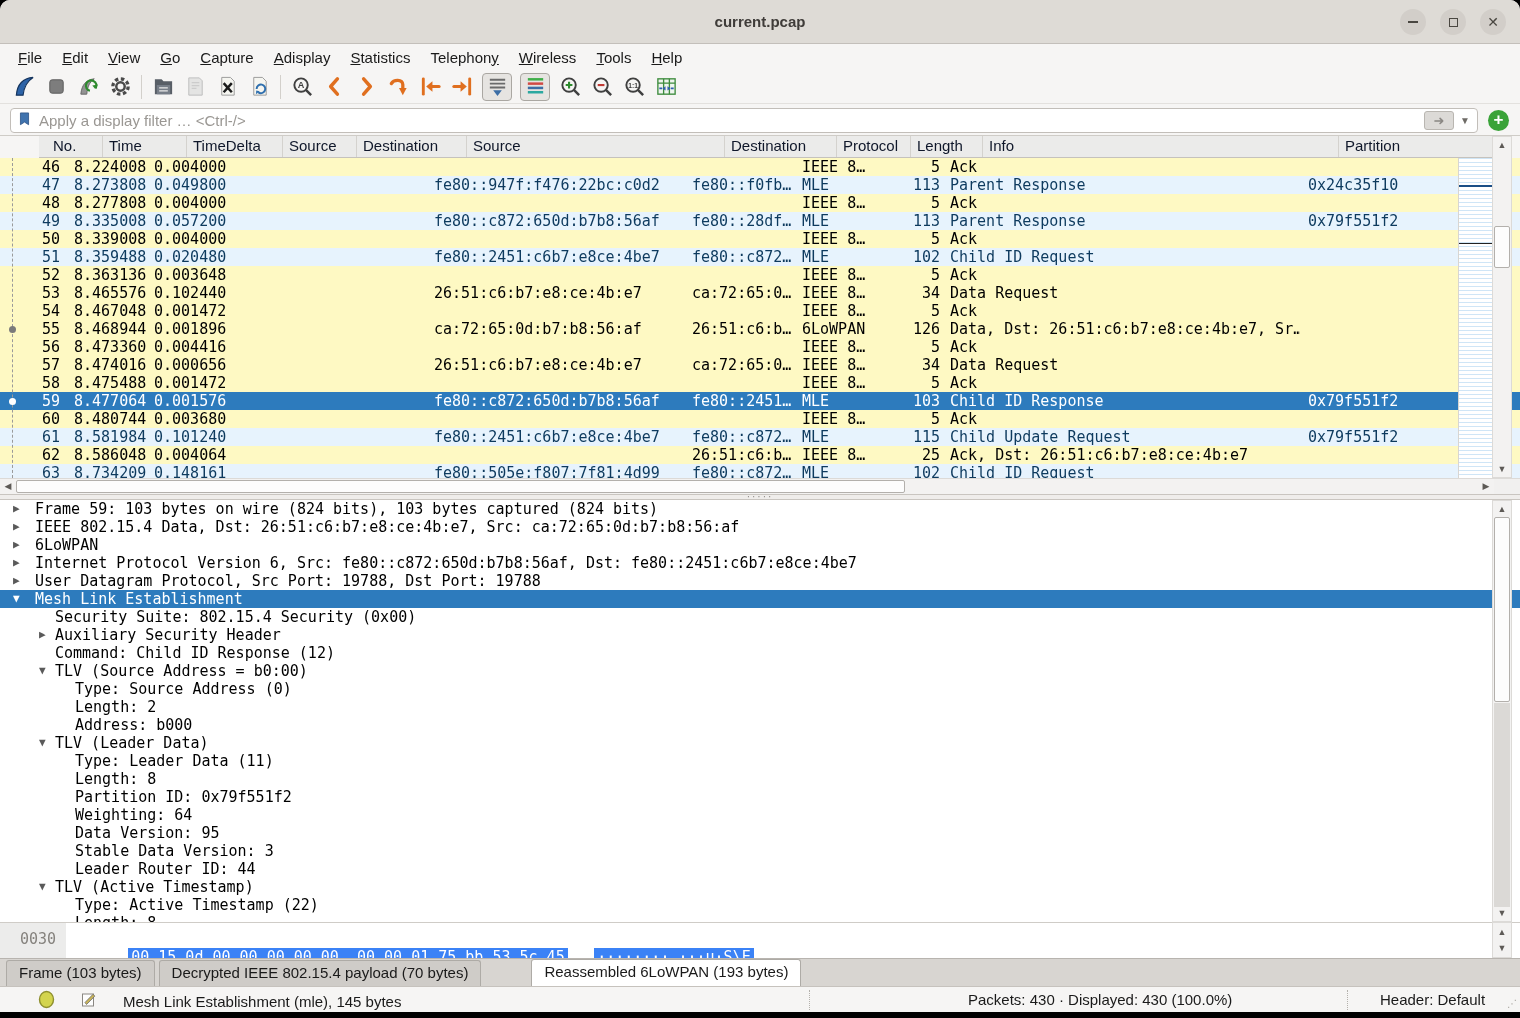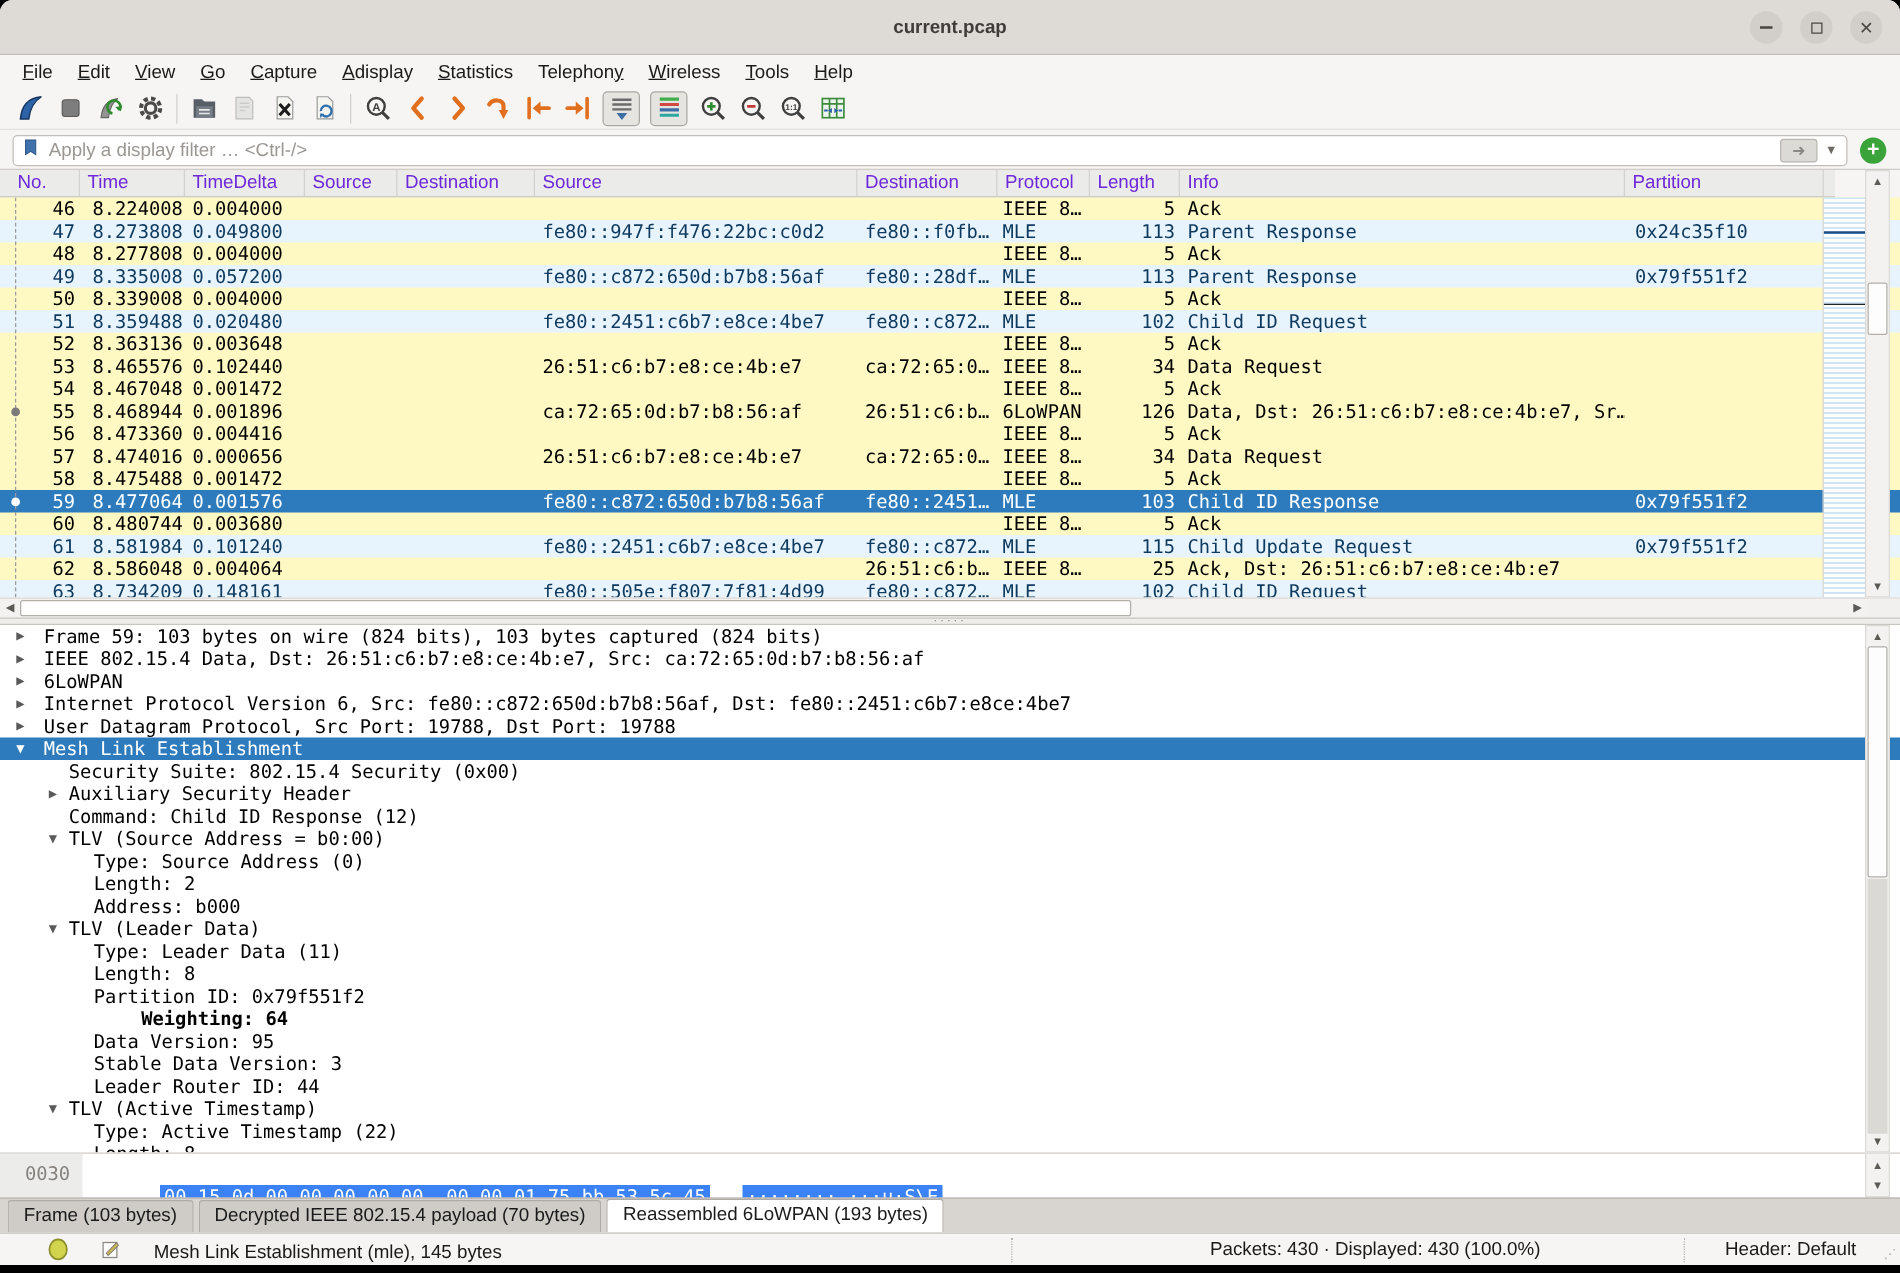--- a/index.html
+++ b/index.html
@@ -50,21 +50,21 @@
   .caret-btn { width:18px; height:19px; display:flex; align-items:center; justify-content:center;
     color:#6e6b66; font-size:10px; margin-right:3px; }
   .plus-btn { position:absolute; left:1488px; top:6px; width:21px; height:21px; border-radius:50%;
     background:#3aa339; color:#fff; font-size:17px; font-weight:bold; line-height:19px;
     text-align:center; }
 
   
   .grid-cols { display:grid;
     grid-template-columns:64px 84px 96px 74px 110px 258px 112px 74px 72px 356px 159px; }
   .pheader { position:relative; height:22px; background:#ebebea;
-    border-bottom:1px solid #c5c2bd; font-size:15px; color:#6d28d9; width:1468px; }
+    border-bottom:1px solid #c5c2bd; font-size:15px; color:#0f172a; width:1468px;margin-left:39px; }
   .pheader .hc { border-right:1px solid #d4d2ce; padding:1px 0 0 6px; overflow:hidden;
     white-space:nowrap; }
   .pheader .hc.first { padding-left:14px; }
   .plist { position:relative; height:320px; background:#fef9c3; overflow:hidden;
     font-family:"DejaVu Sans Mono", monospace; font-size:15px; }
   .prow { height:18px; line-height:18px; color:#000; }
   .prow > div { overflow:hidden; white-space:pre; }
   .prow .c-no { text-align:right; padding-right:4px; }
   .prow .c-time { padding-left:10px; }
   .prow .c-pad6 { padding-left:6px; }
@@ -119,21 +119,21 @@
   .hex-offsetstrip { position:absolute; left:0; top:0; width:66px; height:100%; background:#ececeb; }
   .hex-offset { position:absolute; left:20px; top:7px; color:#85827d; }
   .hexline { position:absolute; top:7px; height:18px; line-height:18px; white-space:pre; }
   .hl-blue { background:#3b82f6; color:#fff; padding:0 3px; }
 
   
   .bytetabs { position:absolute; left:0; top:958px; width:1520px; height:28px; background:#d8d5d1;
     border-top:1px solid #b8b4af; display:flex; align-items:flex-end; padding-left:6px; gap:4px; }
   .btab { height:26px; padding:3px 12px 0; font-size:15px; color:#1a1a1a; background:#cfccc8;
     border:1px solid #aeaba6; border-bottom:none; border-radius:3px 3px 0 0; white-space:nowrap; }
-  .btab.active { background:#fff; height:27px; }
+  .btab.active { background:#fff; height:27px;margin-left:46px; }
 
   
   .statusbar { position:absolute; left:0; top:986px; width:1520px; height:26px; background:#f6f5f4;
     border-top:1px solid #c6c2bd; font-size:15px; color:#1a1a1a; }
   .sb-left { position:absolute; left:38px; top:3px; display:flex; align-items:center; gap:26px; }
   .sb-center { position:absolute; left:968px; top:4px; }
   .sb-right { position:absolute; left:1380px; top:4px; }
   .sb-sep { position:absolute; top:3px; height:20px; width:0; border-left:1px dotted #b4b1ac; }
   .grip { position:absolute; right:3px; bottom:3px; color:#aaa7a2; font-size:10px; }
 </style>
@@ -638,21 +638,21 @@
       <div class="tline" style="padding-left: 55px;"><span class="arrow" style="left: 39px;">▶</span><span>Auxiliary Security Header</span></div>
       <div class="tline" style="padding-left: 55px;"><span>Command: Child ID Response (12)</span></div>
       <div class="tline" style="padding-left: 55px;"><span class="arrow" style="left: 39px;">▼</span><span>TLV (Source Address = b0:00)</span></div>
       <div class="tline" style="padding-left: 75px;"><span>Type: Source Address (0)</span></div>
       <div class="tline" style="padding-left: 75px;"><span>Length: 2</span></div>
       <div class="tline" style="padding-left: 75px;"><span>Address: b000</span></div>
       <div class="tline" style="padding-left: 55px;"><span class="arrow" style="left: 39px;">▼</span><span>TLV (Leader Data)</span></div>
       <div class="tline" style="padding-left: 75px;"><span>Type: Leader Data (11)</span></div>
       <div class="tline" style="padding-left: 75px;"><span>Length: 8</span></div>
       <div class="tline" style="padding-left: 75px;"><span>Partition ID: 0x79f551f2</span></div>
-      <div class="tline" style="padding-left: 113px; font-weight: bold;"><span>Weighting: 64</span></div>
+      <div class="tline" style="padding-left: 75px;"><span>Weighting: 64</span></div>
       <div class="tline" style="padding-left: 75px;"><span>Data Version: 95</span></div>
       <div class="tline" style="padding-left: 75px;"><span>Stable Data Version: 3</span></div>
       <div class="tline" style="padding-left: 75px;"><span>Leader Router ID: 44</span></div>
       <div class="tline" style="padding-left: 55px;"><span class="arrow" style="left: 39px;">▼</span><span>TLV (Active Timestamp)</span></div>
       <div class="tline" style="padding-left: 75px;"><span>Type: Active Timestamp (22)</span></div>
       <div class="tline" style="padding-left: 75px;"><span>Length: 8</span></div>
     </div>
 
   <div class="vsb" style="left:1492px; top:500px; height:422px;">
     <div class="sb-arrow" style="top:0;">▲</div>

